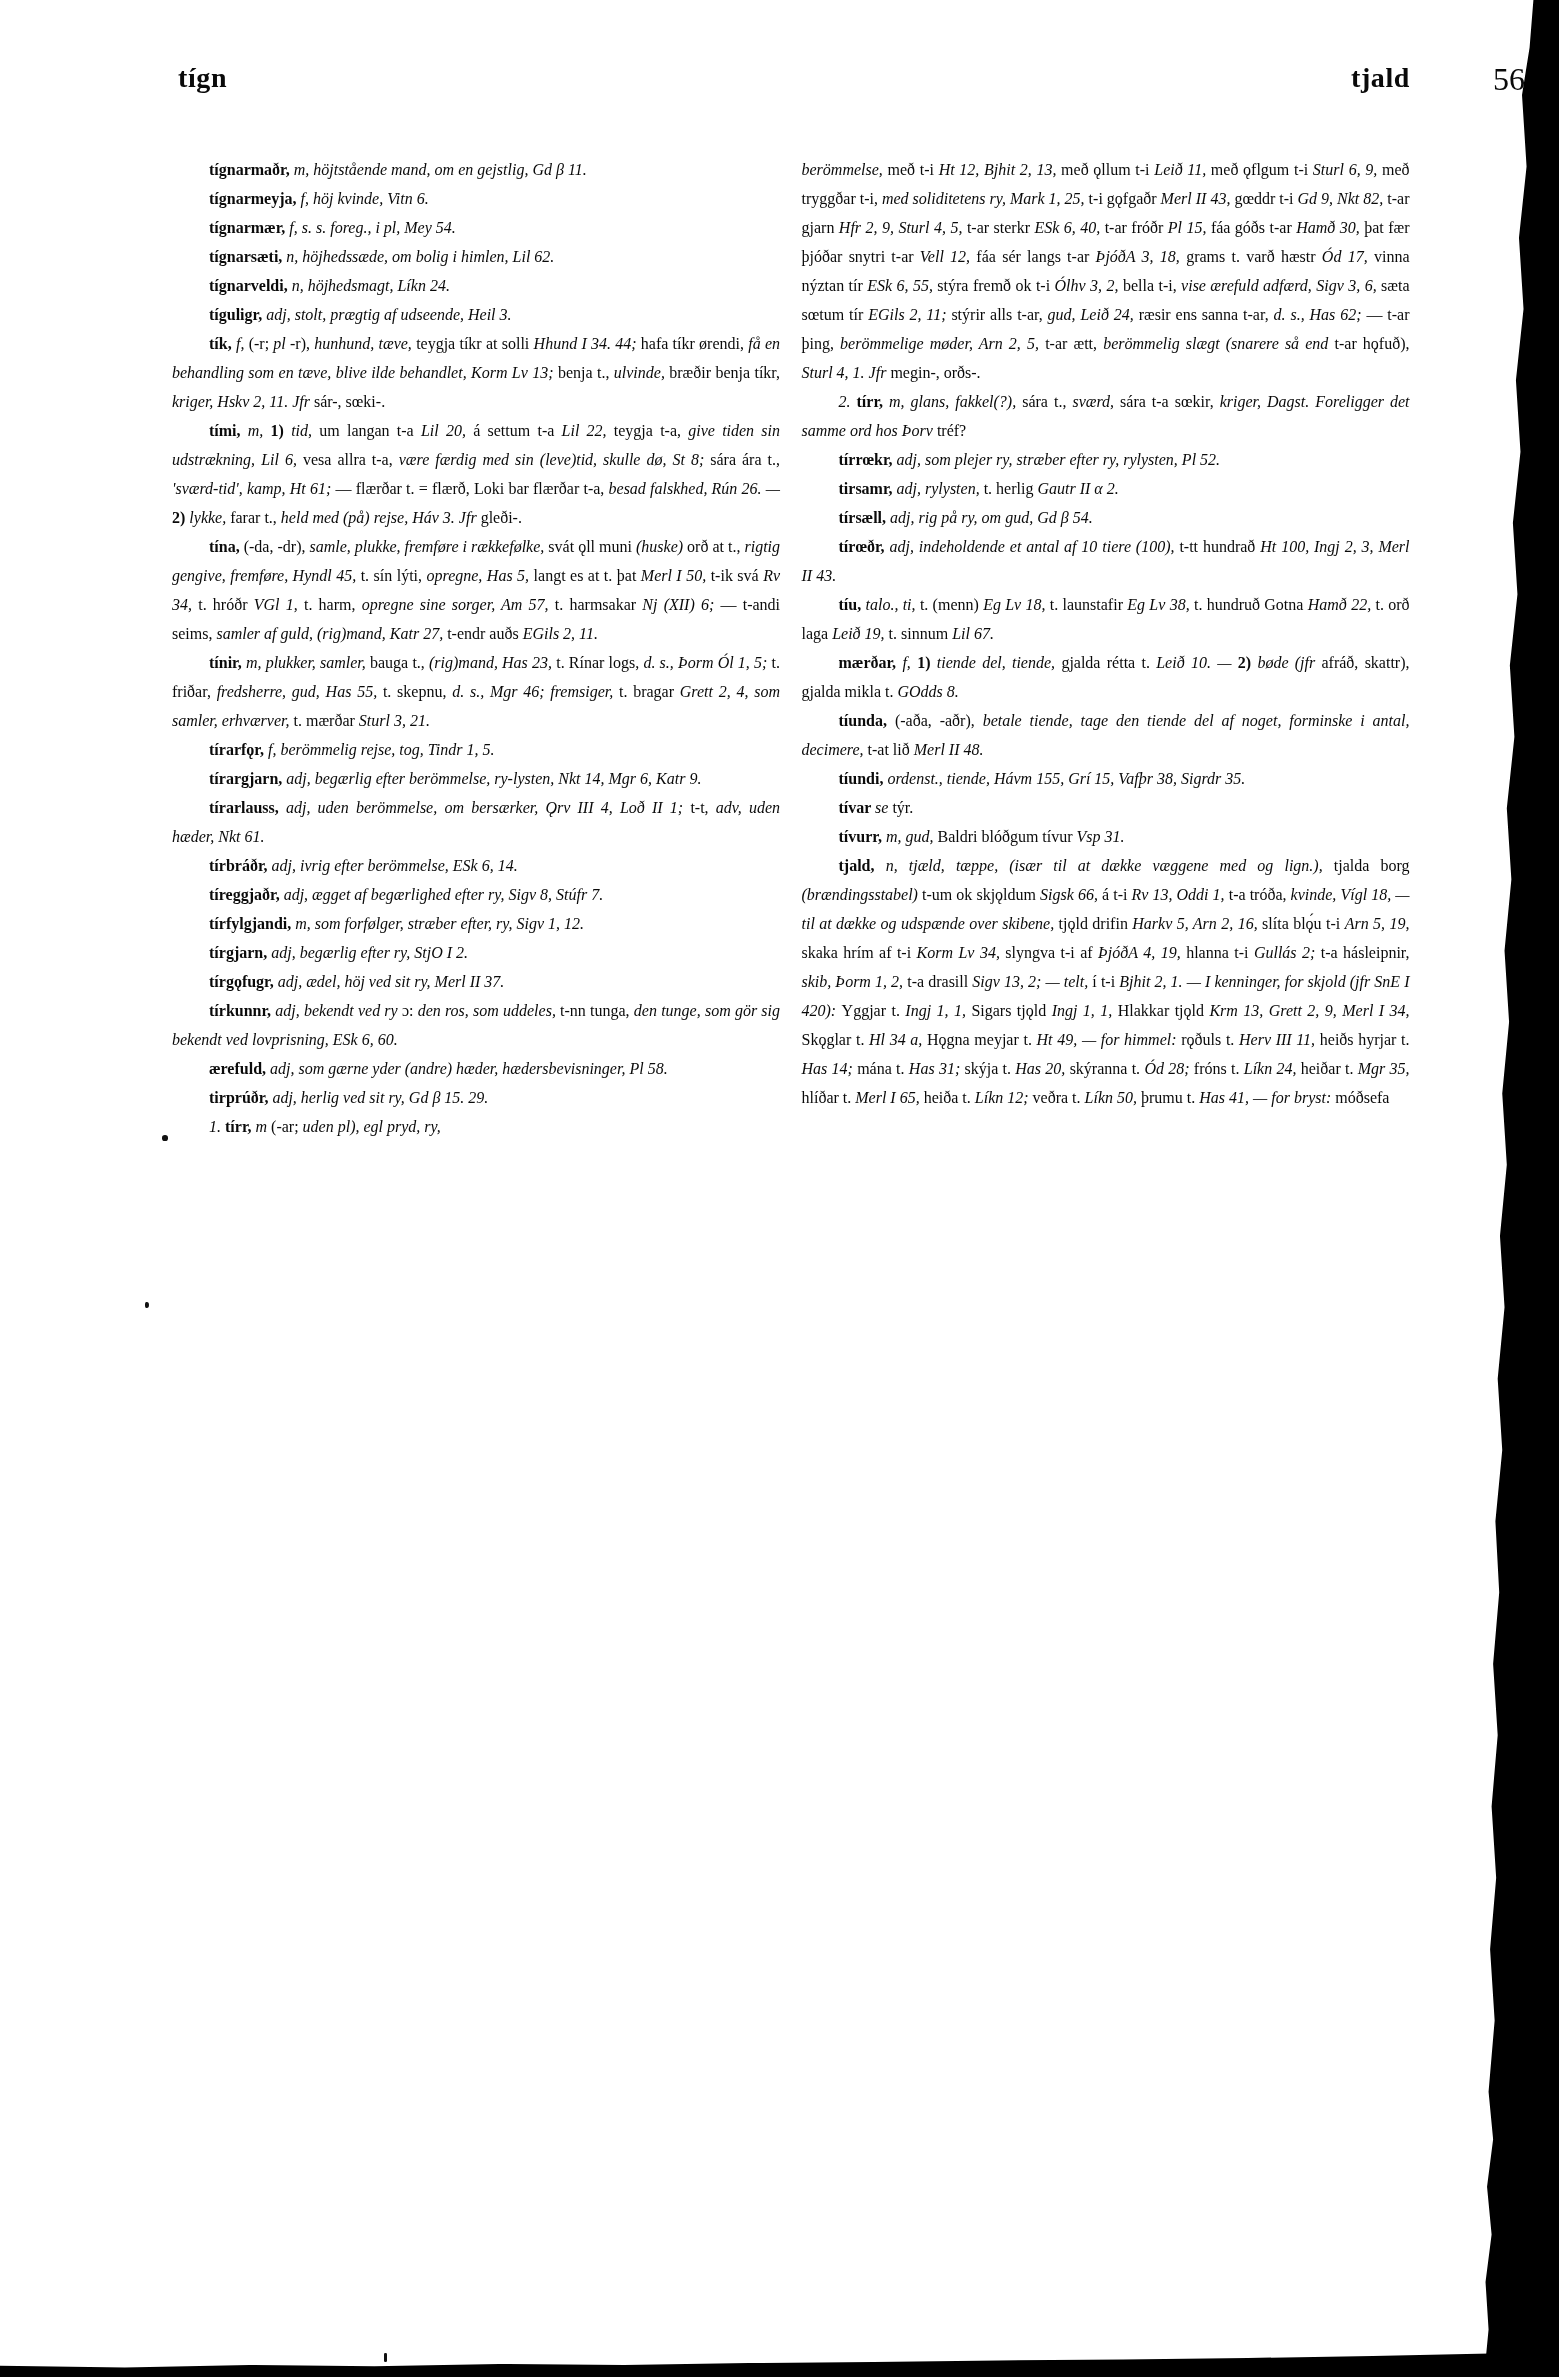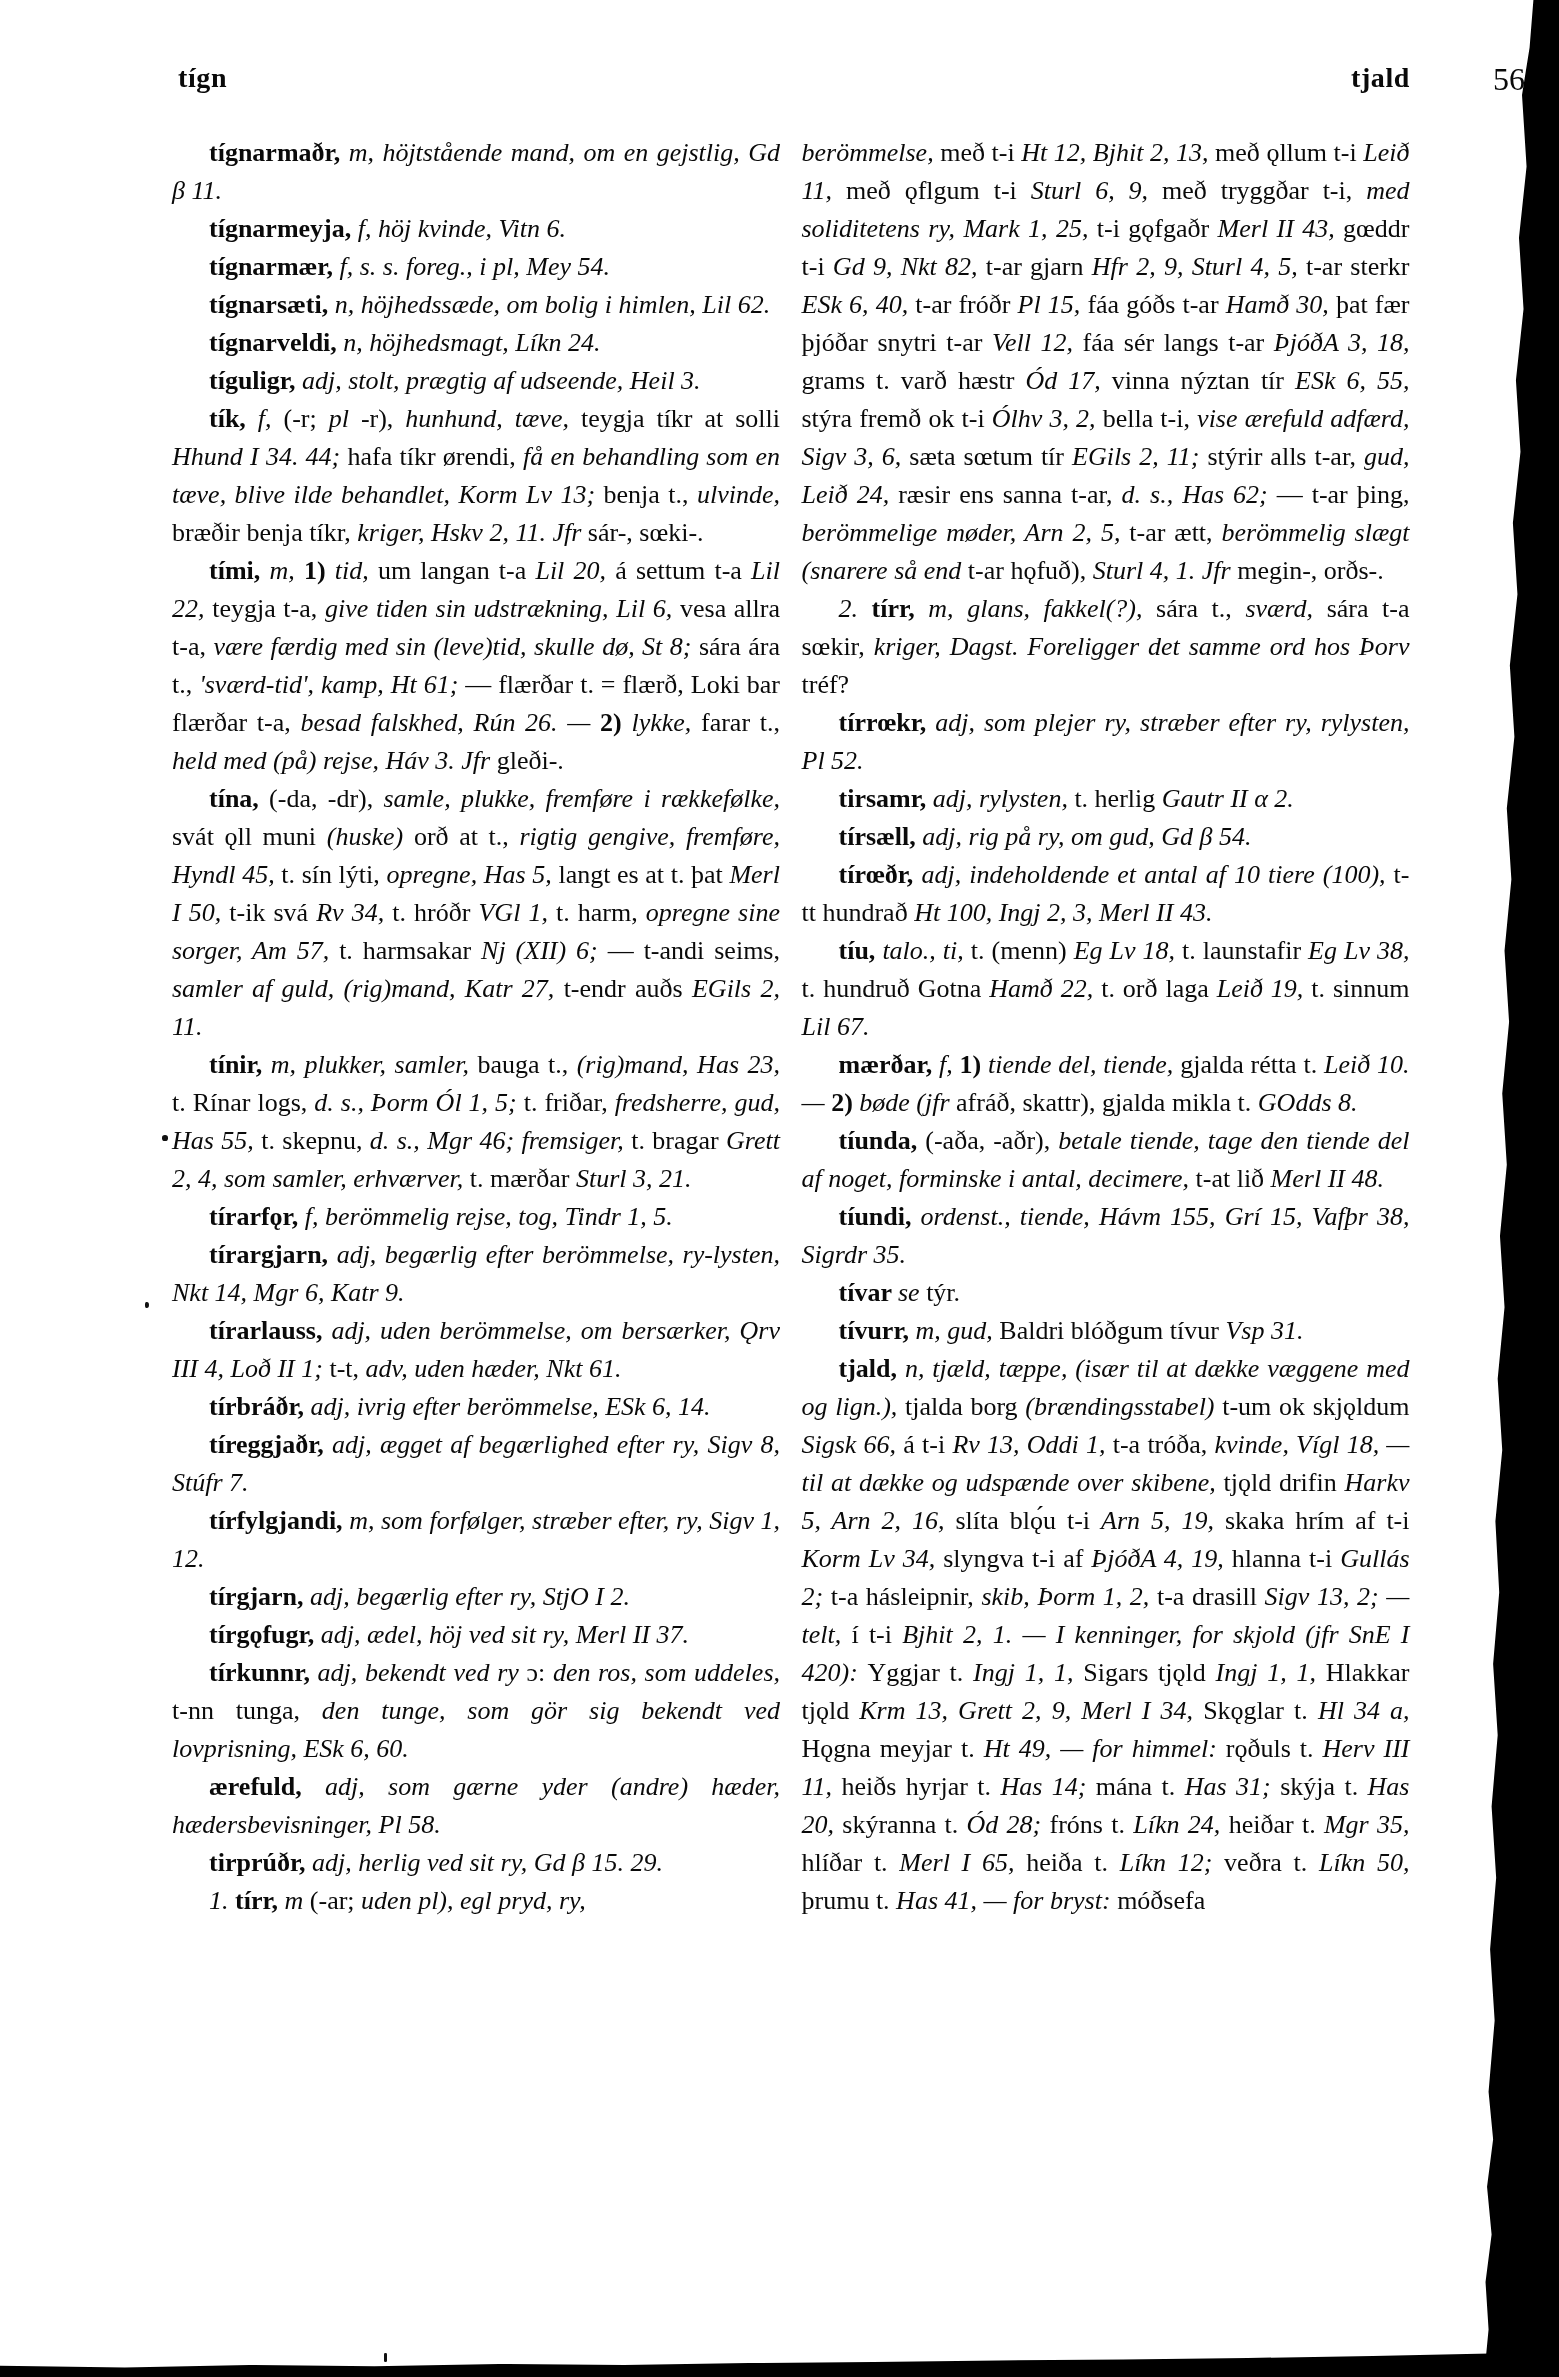--- a/index.html
+++ b/index.html
@@ -21,22 +21,23 @@
     position:absolute;top:61px;left:0;width:1541px;
     text-align:right;font-size:32px;
   }
   
   .cols{
     position:absolute;top:134px;left:172px;
     display:flex;gap:21.5px;
   }
   .col{
     width:608px;
-    font-size:26px;line-height:38px;
+    font-size:16px;line-height:29px;
     text-align:justify;
+    margin-top:21px;
   }
   .entry{margin:0;padding:0;}
   .entry.ind{text-indent:37px;}
   .s-b{font-weight:700;}
   .s-i{font-style:italic;}
   .s-r{font-style:normal;}
   
   .edge-right{
     position:absolute;top:0;right:0;width:76px;height:2377px;background:#000;
     clip-path:polygon(65% 0,100% 0,100% 100%,0% 100%,6% 98%,2% 96%,10% 94%,4% 92%,12% 90%,6% 88%,14% 85%,8% 82%,16% 79%,10% 76%,18% 73%,12% 70%,20% 67%,15% 64%,24% 61%,18% 58%,27% 55%,21% 52%,30% 49%,24% 46%,33% 43%,27% 40%,36% 37%,30% 34%,40% 31%,34% 28%,44% 25%,38% 22%,48% 19%,42% 16%,52% 13%,46% 10%,56% 7%,50% 4%,60% 2%);

